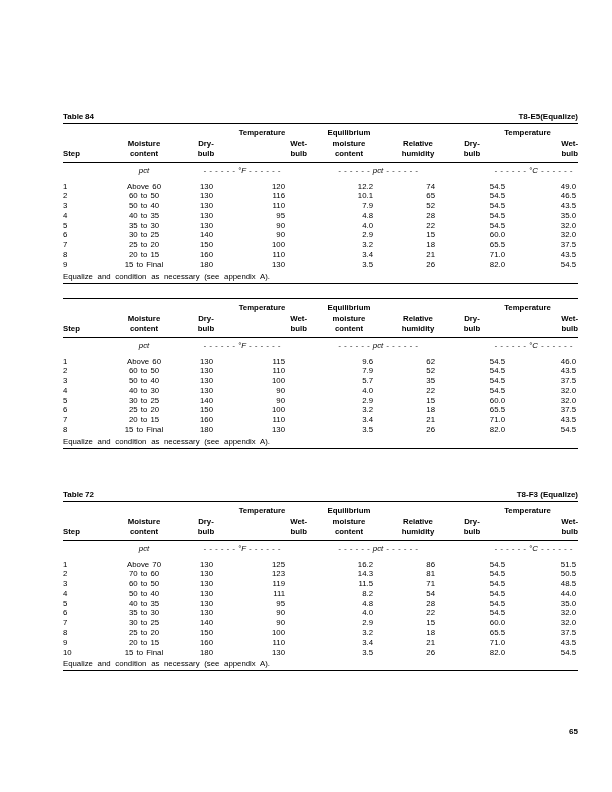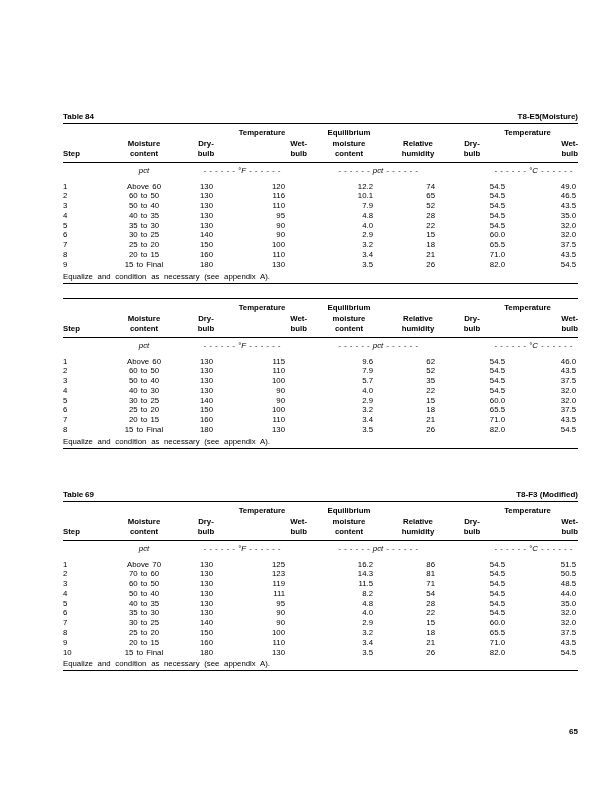--- a/index.html
+++ b/index.html
@@ -51,21 +51,21 @@
   .pagenum{position:absolute;top:727px;right:34px;font-size:8px;font-weight:bold;}
 </style>
 </head>
 <body>
 
 <div class="page">
 
   <div class="tblock" style="top:108px">
     <div class="cap">
       <span class="capl">Table 84</span>
-      <span class="capr">T8-E5(Moisture)</span>
+      <span class="capr">T8-E5(Equalize)</span>
     </div>
     <div class="rule-top"></div>
     <div class="grid">
       <div class="hc h-temp-f">Temperature</div>
       <div class="hc h-equil">Equilibrium</div>
       <div class="hc h-temp-c">Temperature</div>
       <div class="hc h-moist">Moisture</div>
       <div class="hc h-dry-f">Dry-</div>
       <div class="hc h-wet-f">Wet-</div>
       <div class="hc h-emc2">moisture</div>
@@ -133,22 +133,22 @@
         <div class="trow"><div class="cell c1" style="grid-area: 11 / 1;">6</div><div class="cell c2" style="grid-area: 11 / 2;">25 to 20</div><div class="cell c3" style="grid-area: 11 / 3;">150</div><div class="cell c4" style="grid-area: 11 / 4;">100</div><div class="cell c5" style="grid-area: 11 / 5;">3.2</div><div class="cell c6" style="grid-area: 11 / 6;">18</div><div class="cell c7" style="grid-area: 11 / 7;">65.5</div><div class="cell c8" style="grid-area: 11 / 8;">37.5</div></div>
         <div class="trow"><div class="cell c1" style="grid-area: 12 / 1;">7</div><div class="cell c2" style="grid-area: 12 / 2;">20 to 15</div><div class="cell c3" style="grid-area: 12 / 3;">160</div><div class="cell c4" style="grid-area: 12 / 4;">110</div><div class="cell c5" style="grid-area: 12 / 5;">3.4</div><div class="cell c6" style="grid-area: 12 / 6;">21</div><div class="cell c7" style="grid-area: 12 / 7;">71.0</div><div class="cell c8" style="grid-area: 12 / 8;">43.5</div></div>
         <div class="trow"><div class="cell c1" style="grid-area: 13 / 1;">8</div><div class="cell c2" style="grid-area: 13 / 2;">15 to Final</div><div class="cell c3" style="grid-area: 13 / 3;">180</div><div class="cell c4" style="grid-area: 13 / 4;">130</div><div class="cell c5" style="grid-area: 13 / 5;">3.5</div><div class="cell c6" style="grid-area: 13 / 6;">26</div><div class="cell c7" style="grid-area: 13 / 7;">82.0</div><div class="cell c8" style="grid-area: 13 / 8;">54.5</div></div>
       </div>
     <div class="fnote">Equalize and condition as necessary (see appendix A).</div>
     <div class="rule-bot"></div>
   </div>
 
   <div class="tblock" style="top:486px">
     <div class="cap">
-      <span class="capl">Table 69</span>
-      <span class="capr">T8-F3 (Modified)</span>
+      <span class="capl">Table 72</span>
+      <span class="capr">T8-F3 (Equalize)</span>
     </div>
     <div class="rule-top"></div>
     <div class="grid">
       <div class="hc h-temp-f">Temperature</div>
       <div class="hc h-equil">Equilibrium</div>
       <div class="hc h-temp-c">Temperature</div>
       <div class="hc h-moist">Moisture</div>
       <div class="hc h-dry-f">Dry-</div>
       <div class="hc h-wet-f">Wet-</div>
       <div class="hc h-emc2">moisture</div>

